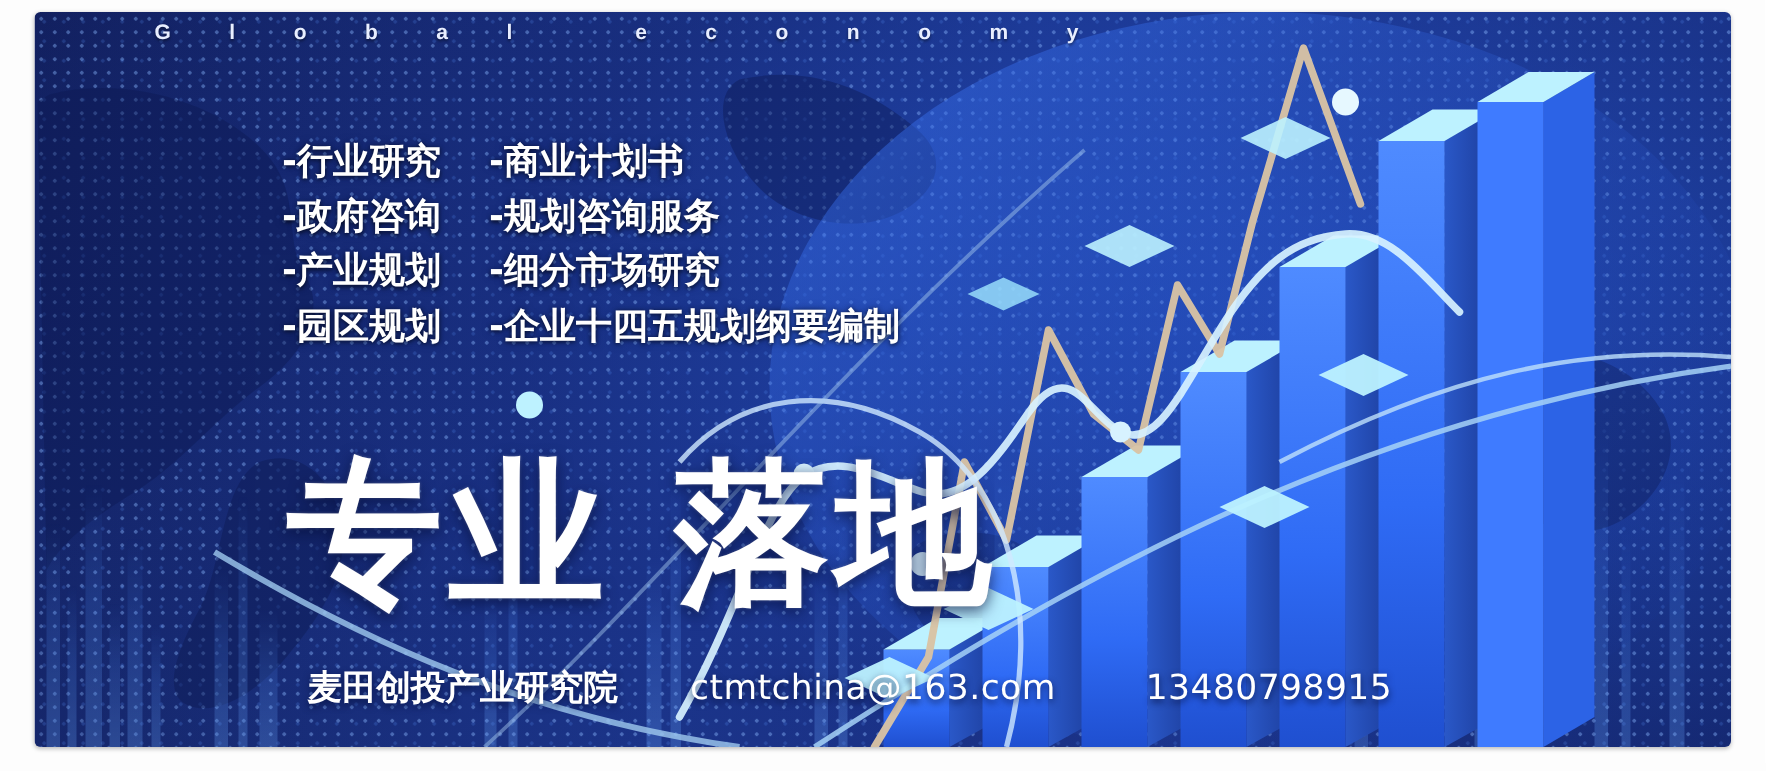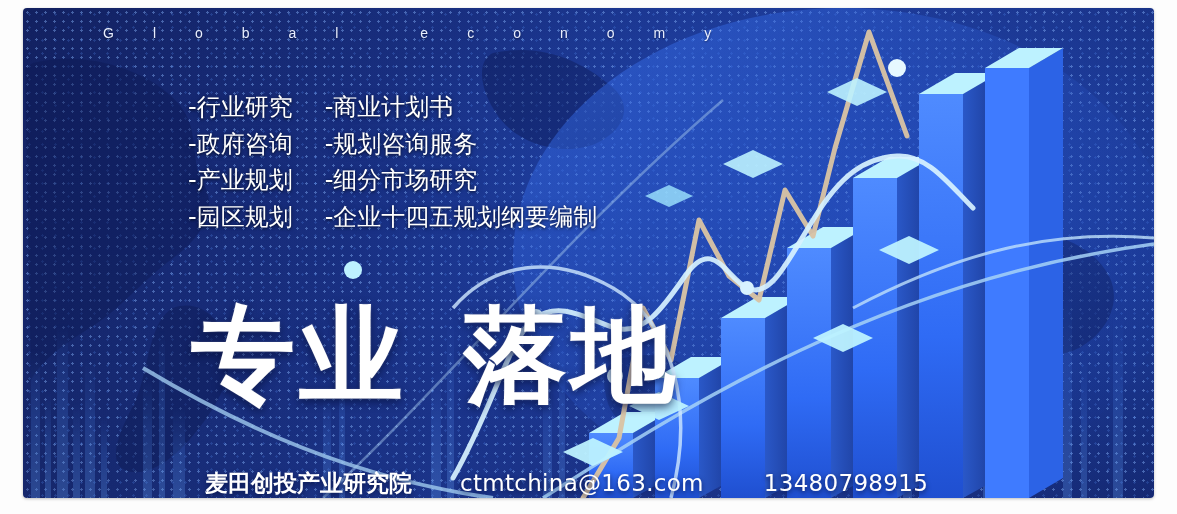--- a/index.html
+++ b/index.html
@@ -51,59 +51,57 @@
     background:linear-gradient(180deg,rgba(86,150,255,0) 0%,rgba(86,150,255,.30) 45%,rgba(110,170,255,.48) 100%);}
 
   
   .art{position:absolute;inset:0;}
   .art svg{width:100%;height:100%;display:block;}
 
   
   .kicker{
     position:absolute;left:80px;top:5px;width:1000px;
     color:#e8eeff;font-size:14px;letter-spacing:39px;
-    text-align:left;white-space:nowrap;font-weight:400;
+    text-align:left;white-space:nowrap;font-weight:700;
     text-shadow:0 1px 2px rgba(0,0,0,.45);
     pointer-events:none;
-    margin-top:12px;
   }
 
   .services{
     position:absolute;left:165px;top:84px;
     display:flex;gap:32px;
   }
   .svc-col{display:flex;flex-direction:column;gap:5px;}
   .svc-item{
-    color:#ffffff;font-size:24px;line-height:1.32;font-weight:400;
+    color:#ffffff;font-size:24px;line-height:1.32;font-weight:700;
     white-space:nowrap;
     text-shadow:0 1px 3px rgba(0,0,0,.65), 0 0 6px rgba(10,25,80,.6);
     font-family:"DejaVu Sans","Liberation Sans",sans-serif;
   }
 
   .headline{
     position:absolute;left:168px;top:295px;
-    display:flex;align-items:baseline;gap:56px;
+    display:flex;align-items:baseline;gap:42px;
     white-space:nowrap;
   }
   .headline .word{
     color:#ffffff;font-size:104px;line-height:1;font-weight:700;
     letter-spacing:4px;
     font-family:"DejaVu Sans","Liberation Sans",sans-serif;
     text-shadow:0 3px 10px rgba(5,15,60,.75), 0 0 2px rgba(255,255,255,.35);
   }
 
   .contact{
     position:absolute;left:182px;top:440px;
     display:flex;align-items:center;white-space:nowrap;
   }
   .contact .seg{
     color:#ffffff;font-size:23px;font-weight:700;line-height:1;
     text-shadow:0 2px 5px rgba(5,15,60,.8);
     font-family:"DejaVu Sans","Liberation Sans",sans-serif;
-    margin-top:24px;
   }
   .gap-a{width:48px;}
   .gap-b{width:60px;}
   .contact .mail{font-weight:400;letter-spacing:.3px;}
   .contact .phone{font-weight:400;letter-spacing:.3px;}
 </style>
 </head>
 <body>
 
 <div class="frame">

